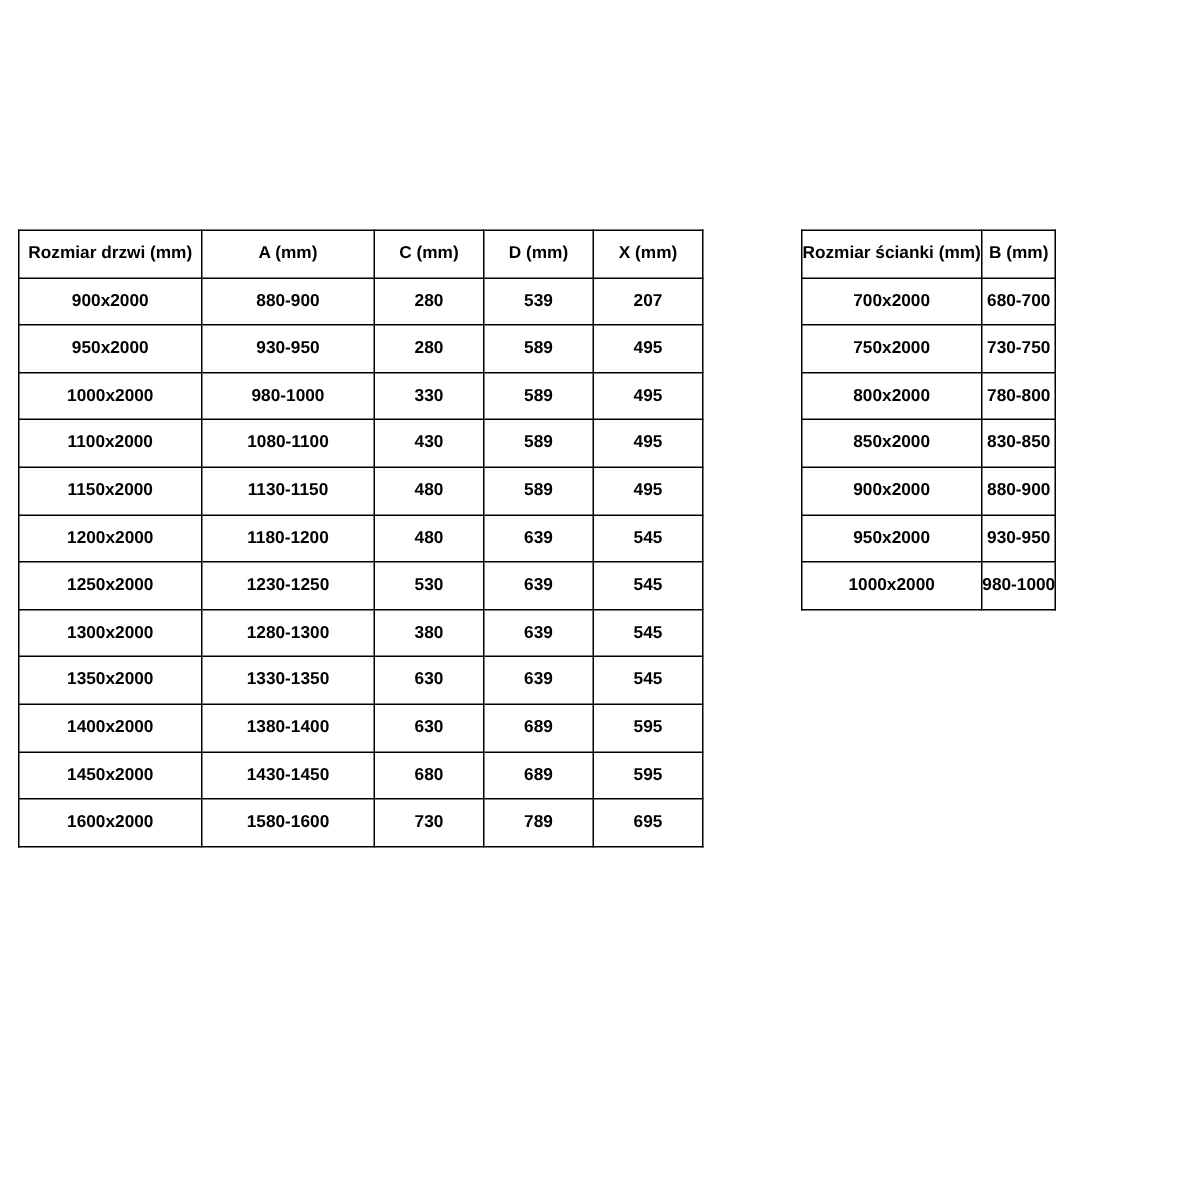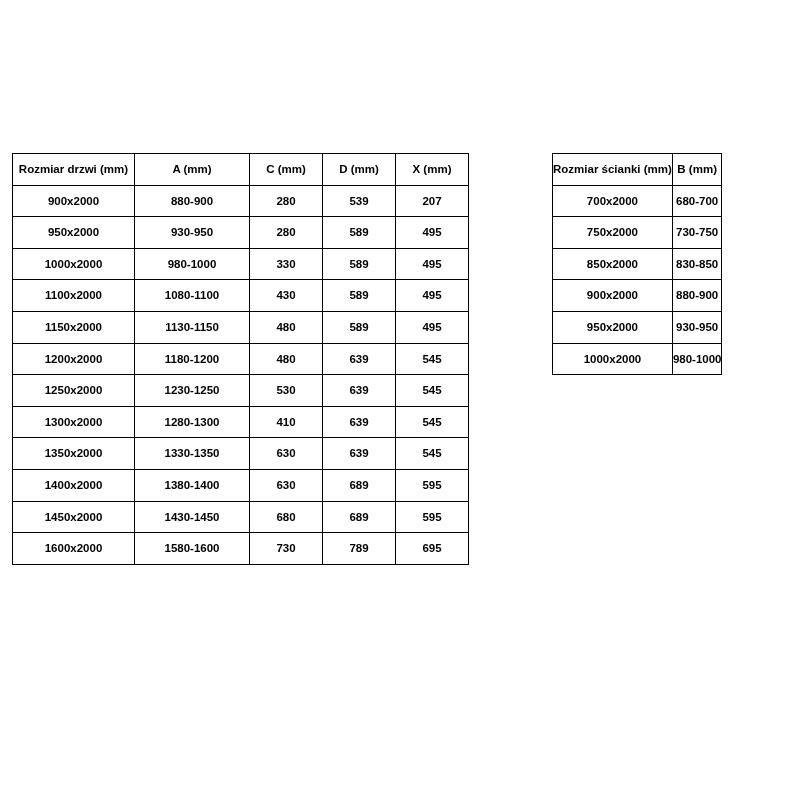--- a/index.html
+++ b/index.html
@@ -49,21 +49,21 @@
     top: 153px;
   }
   #doors-table col.c0 { width: 122px; }
   #doors-table col.c1 { width: 115px; }
   #doors-table col.c2 { width: 73px; }
   #doors-table col.c3 { width: 73px; }
   #doors-table col.c4 { width: 73px; }
 
   
   #wall-table {
-    left: 552px;
+    left: 534px;
     top: 153px;
     padding-left: 32px;
   }
   #wall-table col.w0 { width: 155px; }
   #wall-table col.w1 { width: 100px; }
 </style>
 </head>
 <body>
 
 <div class="sheet">
@@ -131,21 +131,21 @@
       <tr>
         <td>1250x2000</td>
         <td>1230-1250</td>
         <td>530</td>
         <td>639</td>
         <td>545</td>
       </tr>
       <tr>
         <td>1300x2000</td>
         <td>1280-1300</td>
-        <td>410</td>
+        <td>380</td>
         <td>639</td>
         <td>545</td>
       </tr>
       <tr>
         <td>1350x2000</td>
         <td>1330-1350</td>
         <td>630</td>
         <td>639</td>
         <td>545</td>
       </tr>
@@ -187,20 +187,24 @@
     <tbody>
       <tr>
         <td>700x2000</td>
         <td>680-700</td>
       </tr>
       <tr>
         <td>750x2000</td>
         <td>730-750</td>
       </tr>
       <tr>
+        <td>800x2000</td>
+        <td>780-800</td>
+      </tr>
+      <tr>
         <td>850x2000</td>
         <td>830-850</td>
       </tr>
       <tr>
         <td>900x2000</td>
         <td>880-900</td>
       </tr>
       <tr>
         <td>950x2000</td>
         <td>930-950</td>

